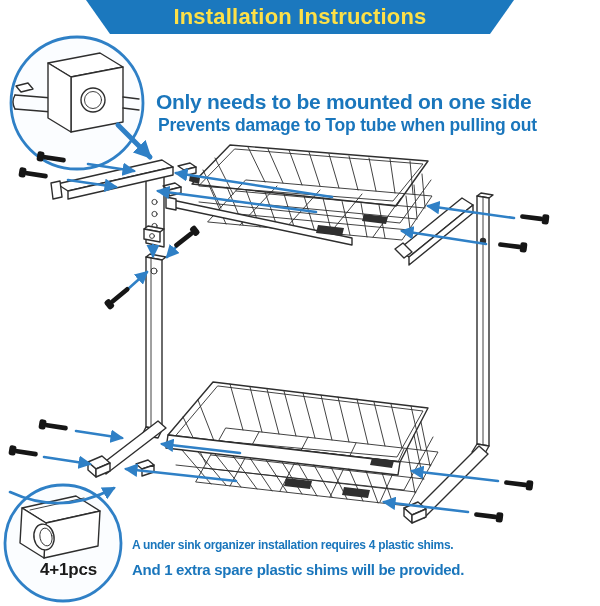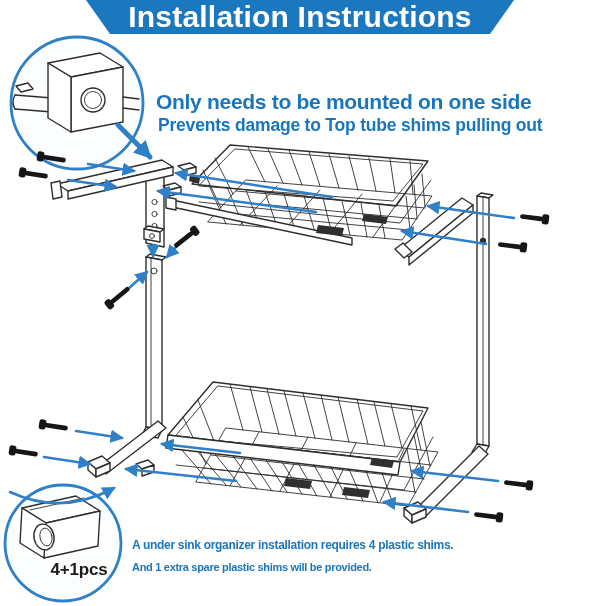--- a/index.html
+++ b/index.html
@@ -3,28 +3,28 @@
 <meta charset="utf-8">
 <style>
   html,body{margin:0;padding:0;background:#fff;}
   #page{position:relative;width:600px;height:606px;background:#fff;overflow:hidden;
         font-family:"Liberation Sans",sans-serif;}
   #diagram{position:absolute;left:0;top:0;z-index:1;}
   .banner{position:absolute;left:86px;top:0;width:428px;height:34px;z-index:3;
           background:var(--banner-blue,#1b78be);
           clip-path:polygon(0 0,100% 0,calc(100% - 24px) 100%,24px 100%);
           display:flex;align-items:center;justify-content:center;}
-  .banner span{color:#ffffff;font-weight:bold;font-size:30px;letter-spacing:0.2px;}
+  .banner span{color:#fde047;font-weight:bold;font-size:22px;letter-spacing:0.2px;}
   .txt{position:absolute;z-index:3;font-weight:bold;white-space:nowrap;
        color:var(--text-blue,#1a76bc);}
   .h1{left:156px;top:90px;font-size:21px;letter-spacing:-0.3px;}
   .h2{left:158px;top:115px;font-size:17.5px;letter-spacing:-0.2px;}
   .f1{left:132px;top:538px;font-size:12px;letter-spacing:-0.3px;}
-  .f2{left:132px;top:561px;font-size:11px;letter-spacing:-0.3px;}
-  .shimlabel{left:40px;top:560px;width:78px;text-align:center;color:#1a1a1a;
+  .f2{left:132px;top:561px;font-size:15px;letter-spacing:-0.3px;}
+  .shimlabel{left:40px;top:560px;width:78px;color:#1a1a1a;
              font-size:17px;letter-spacing:-0.2px;}
   
   .ln{fill:none;stroke:var(--line-dark,#2e2e2e);stroke-width:1.4;
       stroke-linejoin:round;stroke-linecap:round;}
   .thin{fill:none;stroke:var(--line-dark,#2e2e2e);stroke-width:0.9;
       stroke-linejoin:round;stroke-linecap:round;}
   .wh{fill:#fff;stroke:var(--line-dark,#2e2e2e);stroke-width:1.4;stroke-linejoin:round;}
   .dk{fill:#2f2f2f;stroke:none;}
   .arr{fill:none;stroke:var(--arrow-blue,#2f80c6);stroke-width:2.6;
        stroke-linecap:round;marker-end:url(#ah);}
@@ -235,19 +235,19 @@
           <rect x="-1" y="-2.3" width="23" height="4.6" rx="2"></rect>
         </g>
     </g>
   </svg>
 
   <div class="banner">
     <span>Installation Instructions</span>
   </div>
 
   <div class="txt h1">Only needs to be mounted on one side</div>
-  <div class="txt h2">Prevents damage to Top tube shims pulling out</div>
+  <div class="txt h2">Prevents damage to Top tube when pulling out</div>
 
   <div class="txt shimlabel">4+1pcs</div>
 
   <div class="txt f1">A under sink organizer installation requires 4 plastic shims.</div>
   <div class="txt f2">And 1 extra spare plastic shims will be provided.</div>
 </div>
 
 </body></html>

